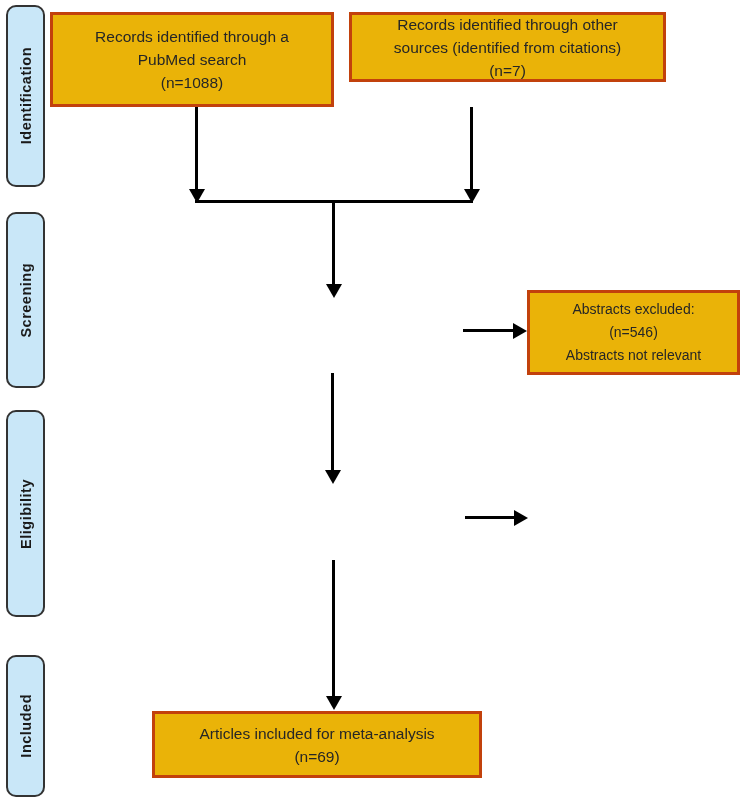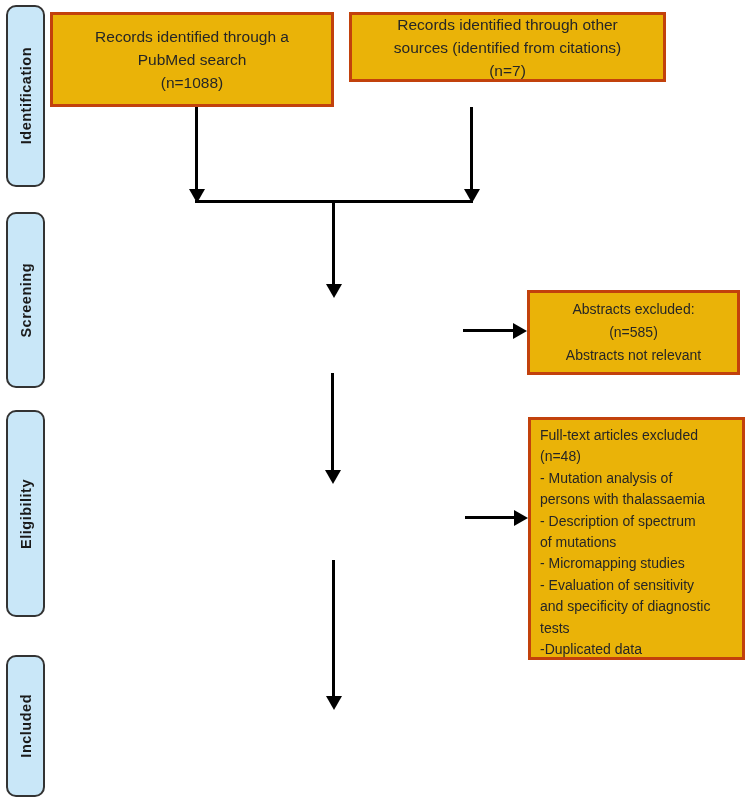--- a/index.html
+++ b/index.html
@@ -126,44 +126,35 @@
   <div class="vline" style="left:195px; top:107px; height:84px;"></div>
   <div class="arrowhead-down" style="left:189px; top:189px;"></div>
   <div class="vline" style="left:470px; top:107px; height:84px;"></div>
   <div class="arrowhead-down" style="left:464px; top:189px;"></div>
   <div class="hline" style="left:195px; top:200px; width:278px;"></div>
   <div class="vline" style="left:332px; top:202px; height:83px;"></div>
   <div class="arrowhead-down" style="left:326px; top:284px;"></div>
 
   <div class="fbox small" style="left:527px; top:290px; width:213px; height:85px;">
     <div class="box-text">Abstracts excluded:
-(n=585)
+(n=546)
 Abstracts not relevant</div>
   </div>
 
   <div class="hline" style="left:463px; top:329px; width:51px; height:3px;"></div>
   <div class="arrowhead-right" style="left:513px; top:322.5px;"></div>
 
   <div class="vline" style="left:331px; top:373px; height:98px;"></div>
   <div class="arrowhead-down" style="left:325px; top:470px;"></div>
 
-  <div class="fbox listbox" style="left:528px; top:417px; width:217px; height:243px;">
-    <div class="box-text">Full-text articles excluded
-(n=48)
-- Mutation analysis of
-persons with thalassaemia
-- Description of spectrum
-of mutations
-- Micromapping studies
-- Evaluation of sensitivity
-and specificity of diagnostic
-tests
--Duplicated data</div>
-  </div>
 
   <div class="hline" style="left:465px; top:516px; width:50px; height:3px;"></div>
   <div class="arrowhead-right" style="left:514px; top:509.5px;"></div>
 
   <div class="vline" style="left:332px; top:560px; height:137px;"></div>
   <div class="arrowhead-down" style="left:326px; top:696px;"></div>
 
+  <div class="fbox" style="left:152px; top:711px; width:330px; height:67px;">
+    <div class="box-text">Articles included for meta-analysis
+(n=69)</div>
+  </div>
 
 </div>
 
 </body></html>

